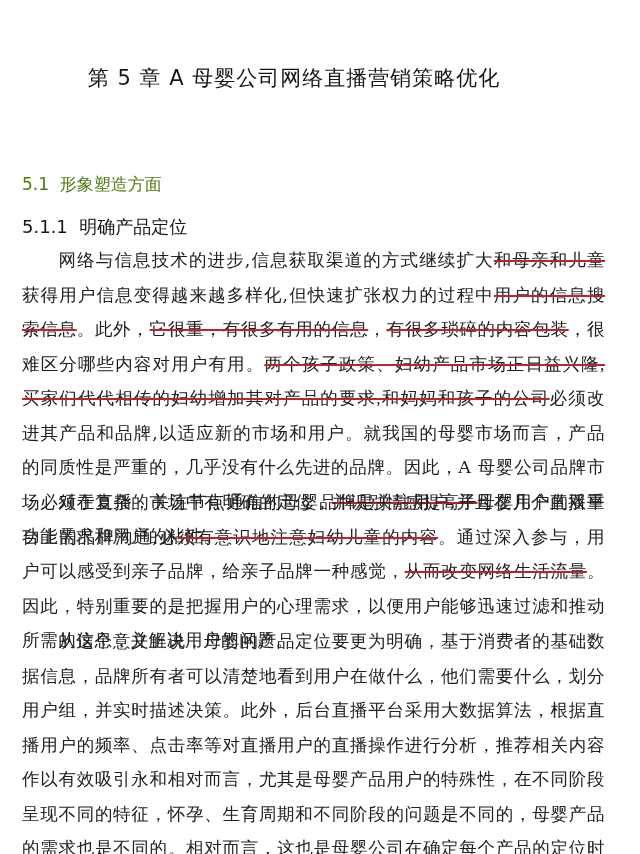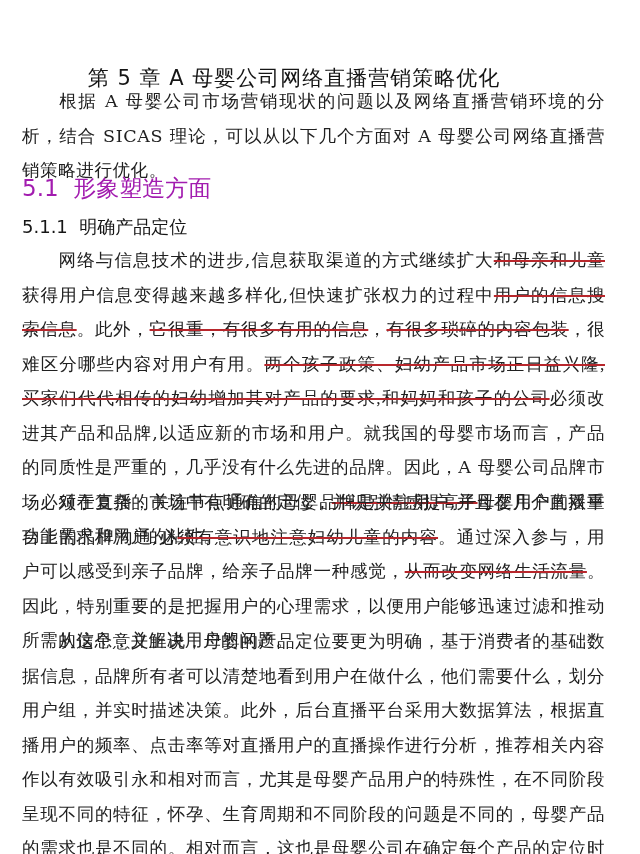--- a/index.html
+++ b/index.html
@@ -15,39 +15,38 @@
     margin-top:28px;
   }
   .body-text {
     font-family:"DejaVu Serif", serif; font-size:17.5px; line-height:34.5px;
     letter-spacing:0.6px; color:#202020; text-align:justify;
   }
   .para { position:absolute; left:22px; width:583px; margin:0; }
   .para .indent { display:inline-block; width:36px; }
   .h2 {
     position:absolute; left:22px; top:173px; font-family:"DejaVu Sans", sans-serif;
-    font-size:23px; color:#a21caf;
+    font-size:17px; color:#4d7c0f;
   }
   .h3 {
     position:absolute; left:22px; top:215px; font-family:"DejaVu Sans", sans-serif;
     font-size:18px; color:#151515;
   }
   .del {
     text-decoration:line-through; text-decoration-color:#b8272c;
     text-decoration-thickness:2px;
     font-family:Liberation Serif, serif;
   }
 </style>
 </head>
 <body>
 
 <div class="page">
   <div class="chapter-title">第 5 章 A 母婴公司网络直播营销策略优化</div>
 
-  <p class="para body-text" style="top:84px;"><span class="indent"></span><span>根据 A 母婴公司市场营销现状的问题以及网络直播营销环境的分析，结合 SICAS 理论，可以从以下几个方面对 A 母婴公司网络直播营销策略进行优化。</span></p>
 
   <div class="h2">
     <span>5.1</span>&nbsp;
     <span>形象塑造方面</span>
   </div>
 
   <div class="h3">
     <span>5.1.1</span>&nbsp;
     <span>明确产品定位</span>
   </div>

